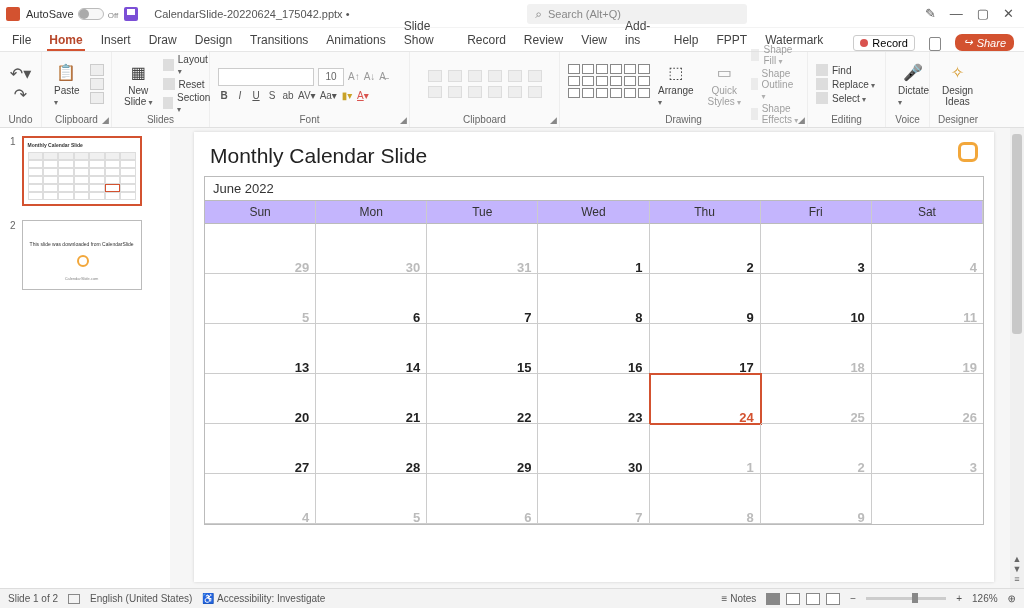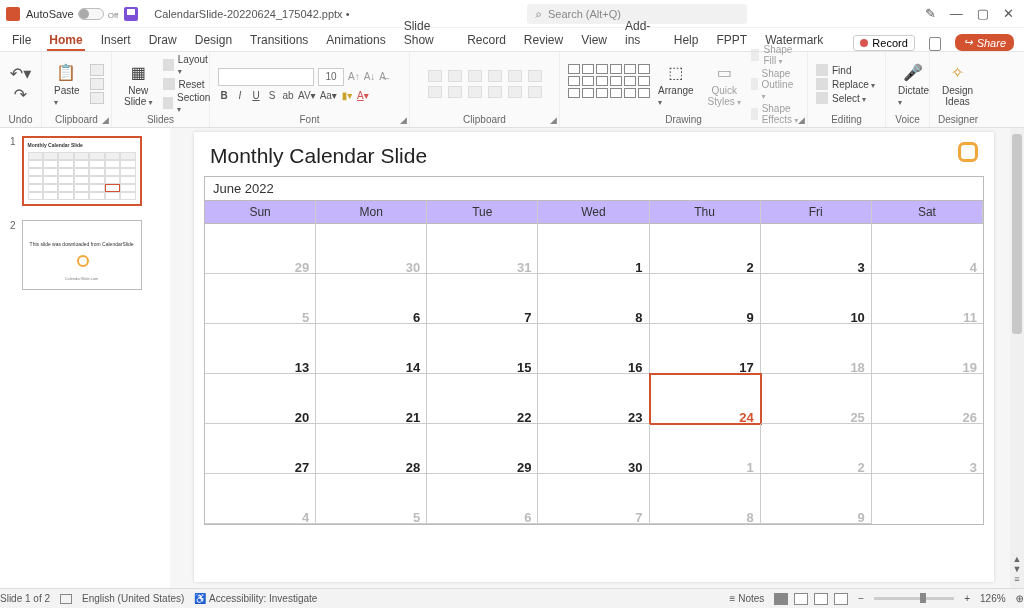--- a/index.html
+++ b/index.html
@@ -96,21 +96,21 @@
   .cal-head { background:#c4b5fd; text-align:center; font-size:12px; color:#333; padding:4px 0; border-right:1px solid #ccc; border-bottom:1px solid #bbb; }
   .cal-head:last-of-type { border-right:none; }
   .cal-cell { height:50px; border-right:1px solid #ccc; border-bottom:1px solid #ccc; position:relative; }
   .cal-cell:nth-child(7n) { border-right:none; }
   .cal-cell .d { position:absolute; top:3px; right:6px; font-size:13px; font-weight:600; color:#222;margin-top:33px; }
   .cal-cell.out .d { color:#bbb; }
   .cal-cell.today { outline:2px solid #d35230; outline-offset:-1px; }
   .cal-cell.today .d { color:#d35230; }
 
   
-  .statusbar { height:20px; background:#f3f3f3; border-top:1px solid #ddd; font-size:10px; color:#555; display:flex; align-items:center; padding:0 0; gap:10px; }
+  .statusbar { height:20px; background:#f3f3f3; border-top:1px solid #ddd; font-size:10px; color:#555; display:flex; align-items:center; padding:0 8px; gap:10px; }
   .statusbar .spacer { flex:1; }
   .status-ico { width:12px; height:10px; border:1px solid #888; }
   .zoom-slider { width:80px; height:3px; background:#ccc; position:relative; }
   .zoom-slider::after { content:""; width:6px; height:10px; background:#888; position:absolute; top:-4px; left:46px; }
   .view-icons { display:flex; gap:6px; }
   .view-icons span { width:14px; height:12px; border:1px solid #888; background:#fff; }
   .view-icons span.active { background:#888; }
 </style>
 </head>
 <body>

